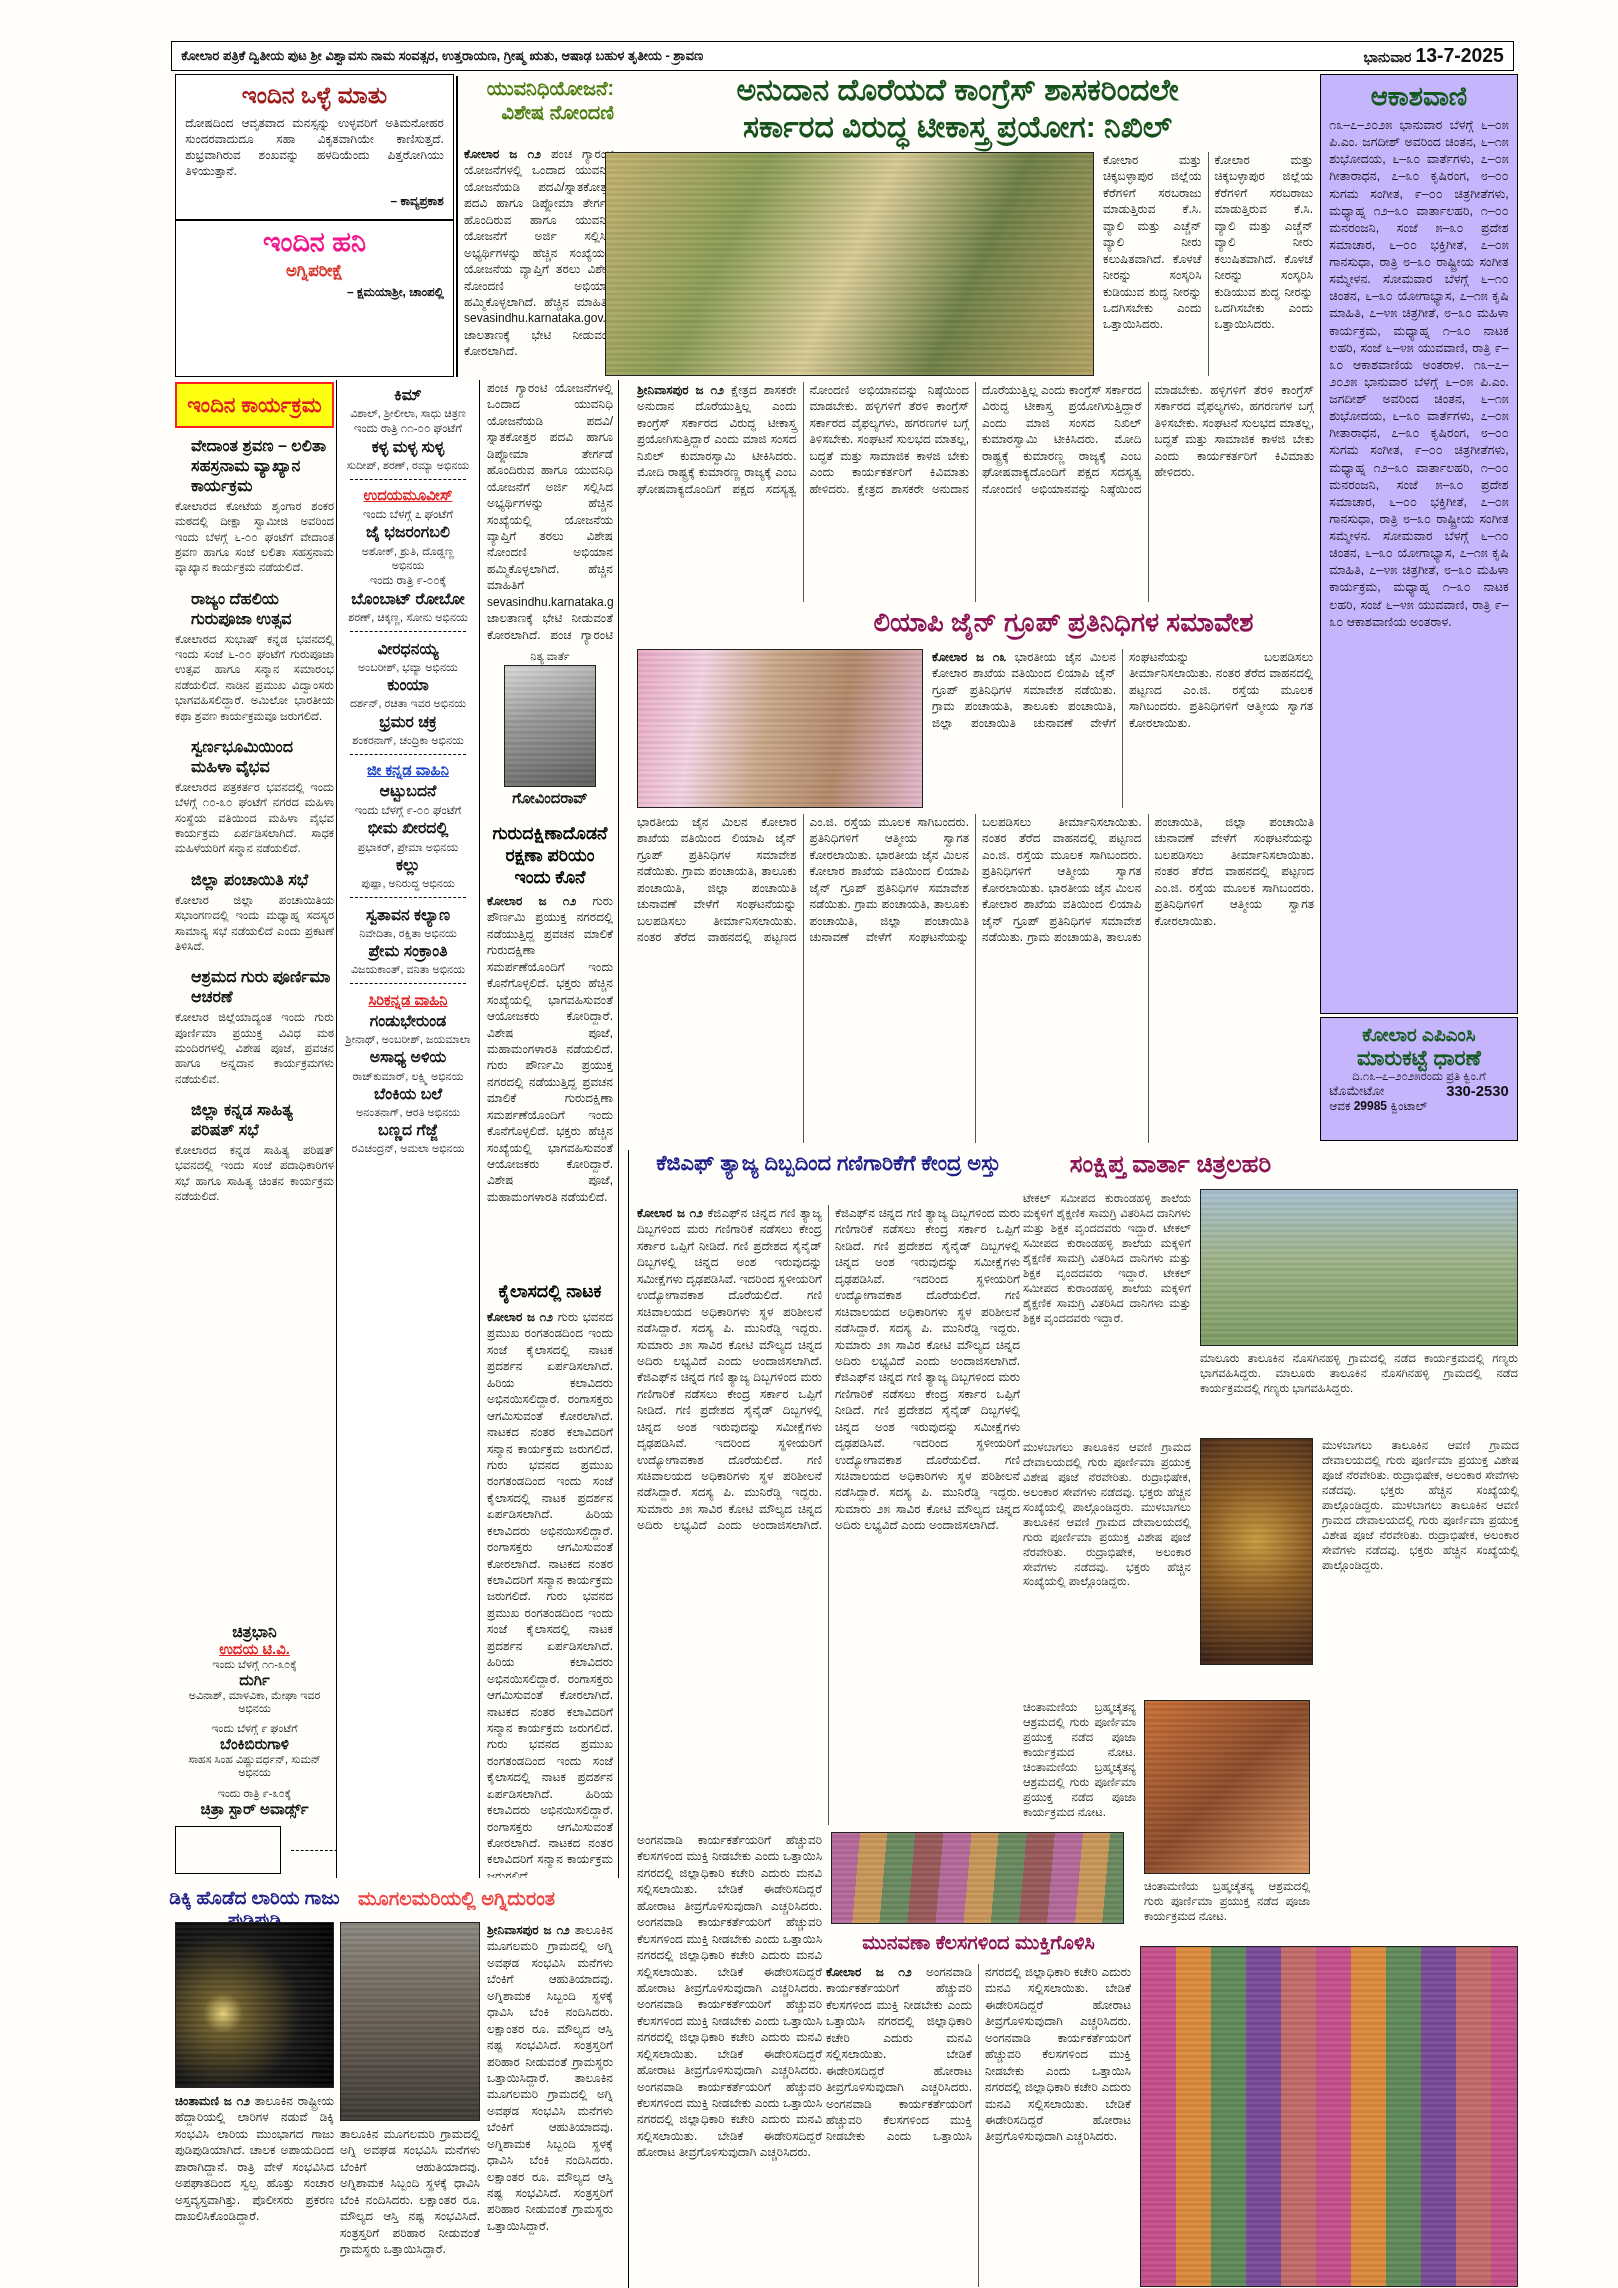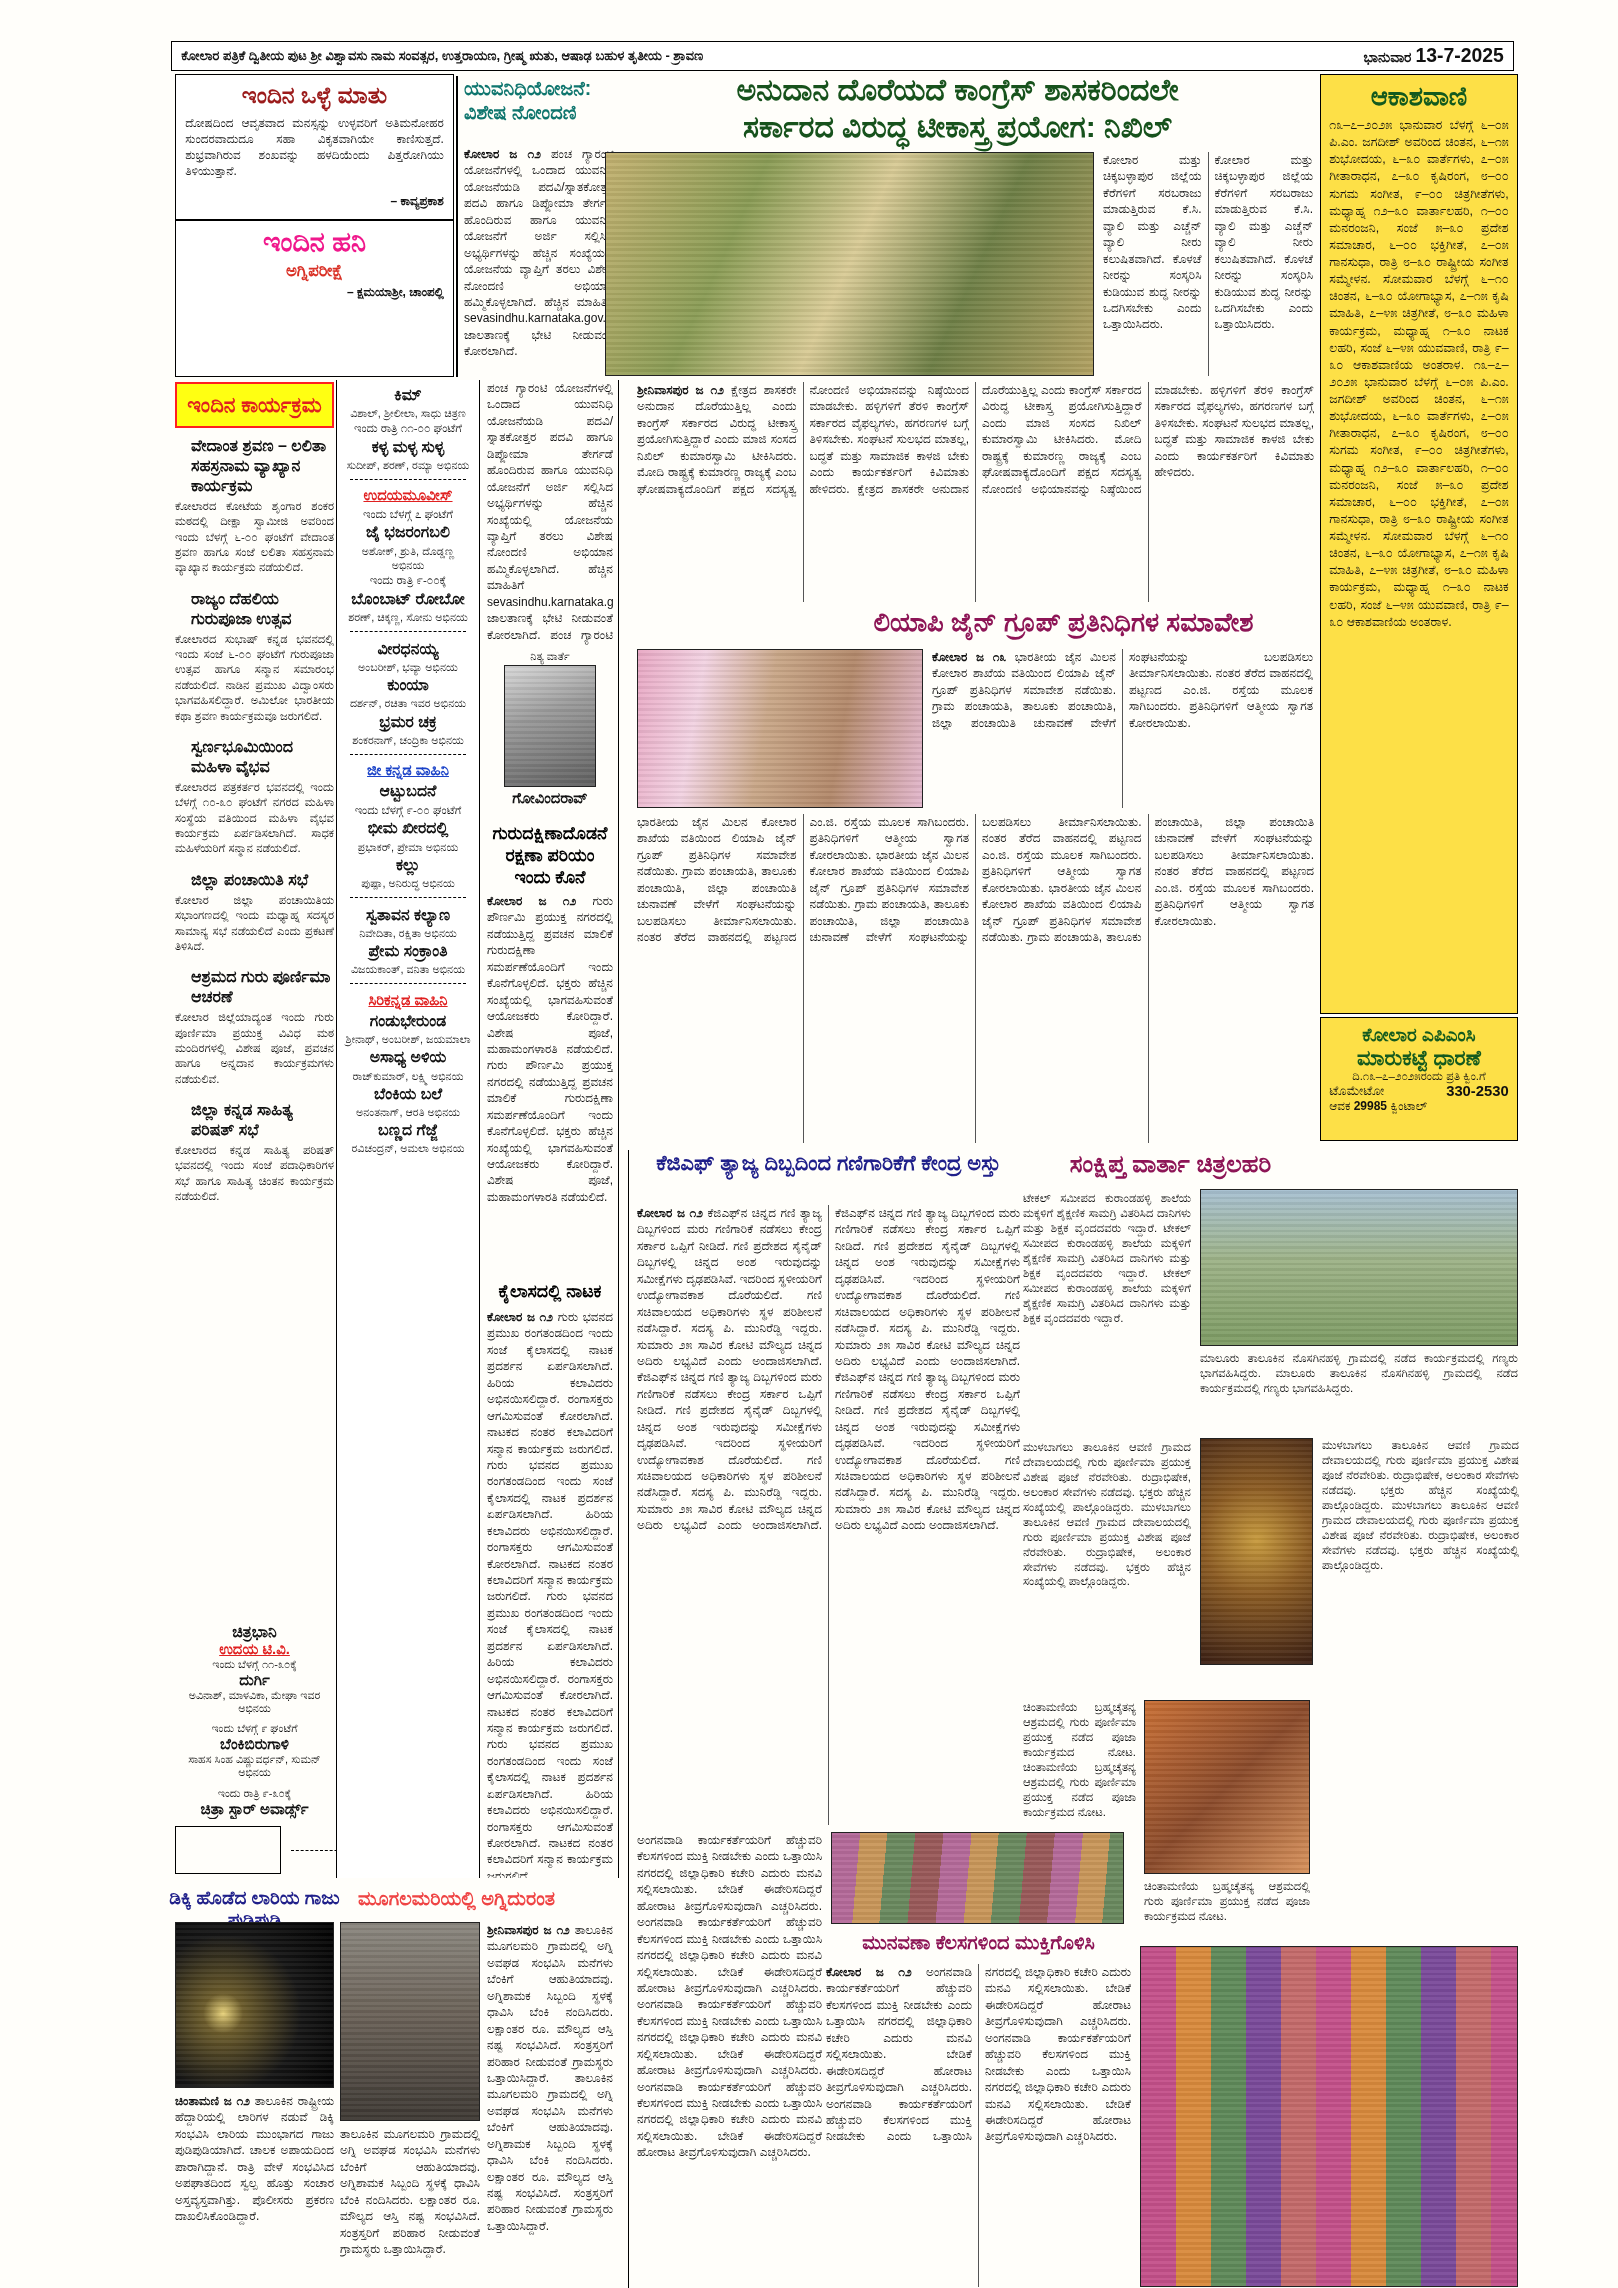--- a/index.html
+++ b/index.html
@@ -35,34 +35,34 @@
   .tvline.chan-blue{color:#1a42c8;font-weight:bold;font-size:14.8px;text-decoration:underline;}
   .tvline.sep{border-top:1.8px dashed #000;height:0;margin:6.5px 5.5px;}
   .tvl{margin-bottom:7.4px;text-align:center;}
   .tvl-t{font-size:11px;}
   .tvl-m{font-weight:bold;font-size:15px;}
   .tvl-c{font-size:11px;}
   .chan-label{color:#e02020;font-weight:bold;font-size:14.8px;text-decoration:underline;text-align:center;}
   .sec-label{font-weight:bold;font-size:15.7px;text-align:center;}
   
   .main-hl{color:#17521c;font-weight:bold;font-size:30px;line-height:1.22;text-align:center;}
-  .yuva-hl{color:#0f766e;font-weight:bold;font-size:19.4px;line-height:1.25;text-align:left;}
+  .yuva-hl{color:#4d7c0f;font-weight:bold;font-size:19.4px;line-height:1.25;text-align:right;}
   .maroon-hl{color:#8d1556;font-weight:bold;text-align:center;}
   .navy-hl{color:#20208a;font-weight:bold;text-align:center;}
   .red-hl{color:#ef4444;font-weight:bold;text-align:center;}
   .blk-hl{color:#000;font-weight:bold;text-align:center;font-size:17.5px;line-height:1.25;}
   .green-hl{color:#145a1e;font-weight:bold;text-align:center;}
   .body-txt{font-size:12px;line-height:1.37;text-align:justify;overflow:hidden;}
   .cols2{column-count:2;column-gap:13px;column-rule:0.9px solid #555;}
   .cols4{column-count:4;column-gap:13px;column-rule:0.9px solid #555;}
   .dateline{font-weight:bold;}
   
   .vrule{position:absolute;background:#000;width:0.9px;}
   .vrule2{position:absolute;background:#000;width:1.8px;}
-  .railbox{border:1.8px solid #000;background:#fde047;padding:5.5px 8.3px;}
+  .railbox{border:1.8px solid #000;background:#c4b5fd;padding:5.5px 8.3px;}
   .akash-title{color:#145a1e;font-weight:bold;font-size:26px;text-align:center;margin:0 0 5.5px;}
   .apmc-row{display:flex;justify-content:space-between;font-size:13px;}
   .apmc-num{font-weight:bold;font-size:14.8px;}
   
   .ph{position:absolute;box-sizing:border-box;border:0.9px solid #222;}
   .ph-main{background:linear-gradient(115deg,#c4b271 0%,#8a9c55 28%,#d9cb96 50%,#6e7f46 72%,#b3a263 100%);}
   .ph-jain{background:linear-gradient(100deg,#e8a7c3 0%,#f2d3e2 22%,#c9a788 45%,#b2886a 70%,#e3b7cd 100%);}
   .ph-portrait{background:linear-gradient(160deg,#d9d9d9 0%,#9a9a9a 40%,#5f5f5f 100%);}
   .ph-children{background:linear-gradient(180deg,#a7c0d1 0%,#9db287 45%,#7d9b63 100%);}
   .ph-deity{background:radial-gradient(circle at 50% 45%,#c79a3d 0%,#8a5a22 40%,#3a1f14 100%);}

